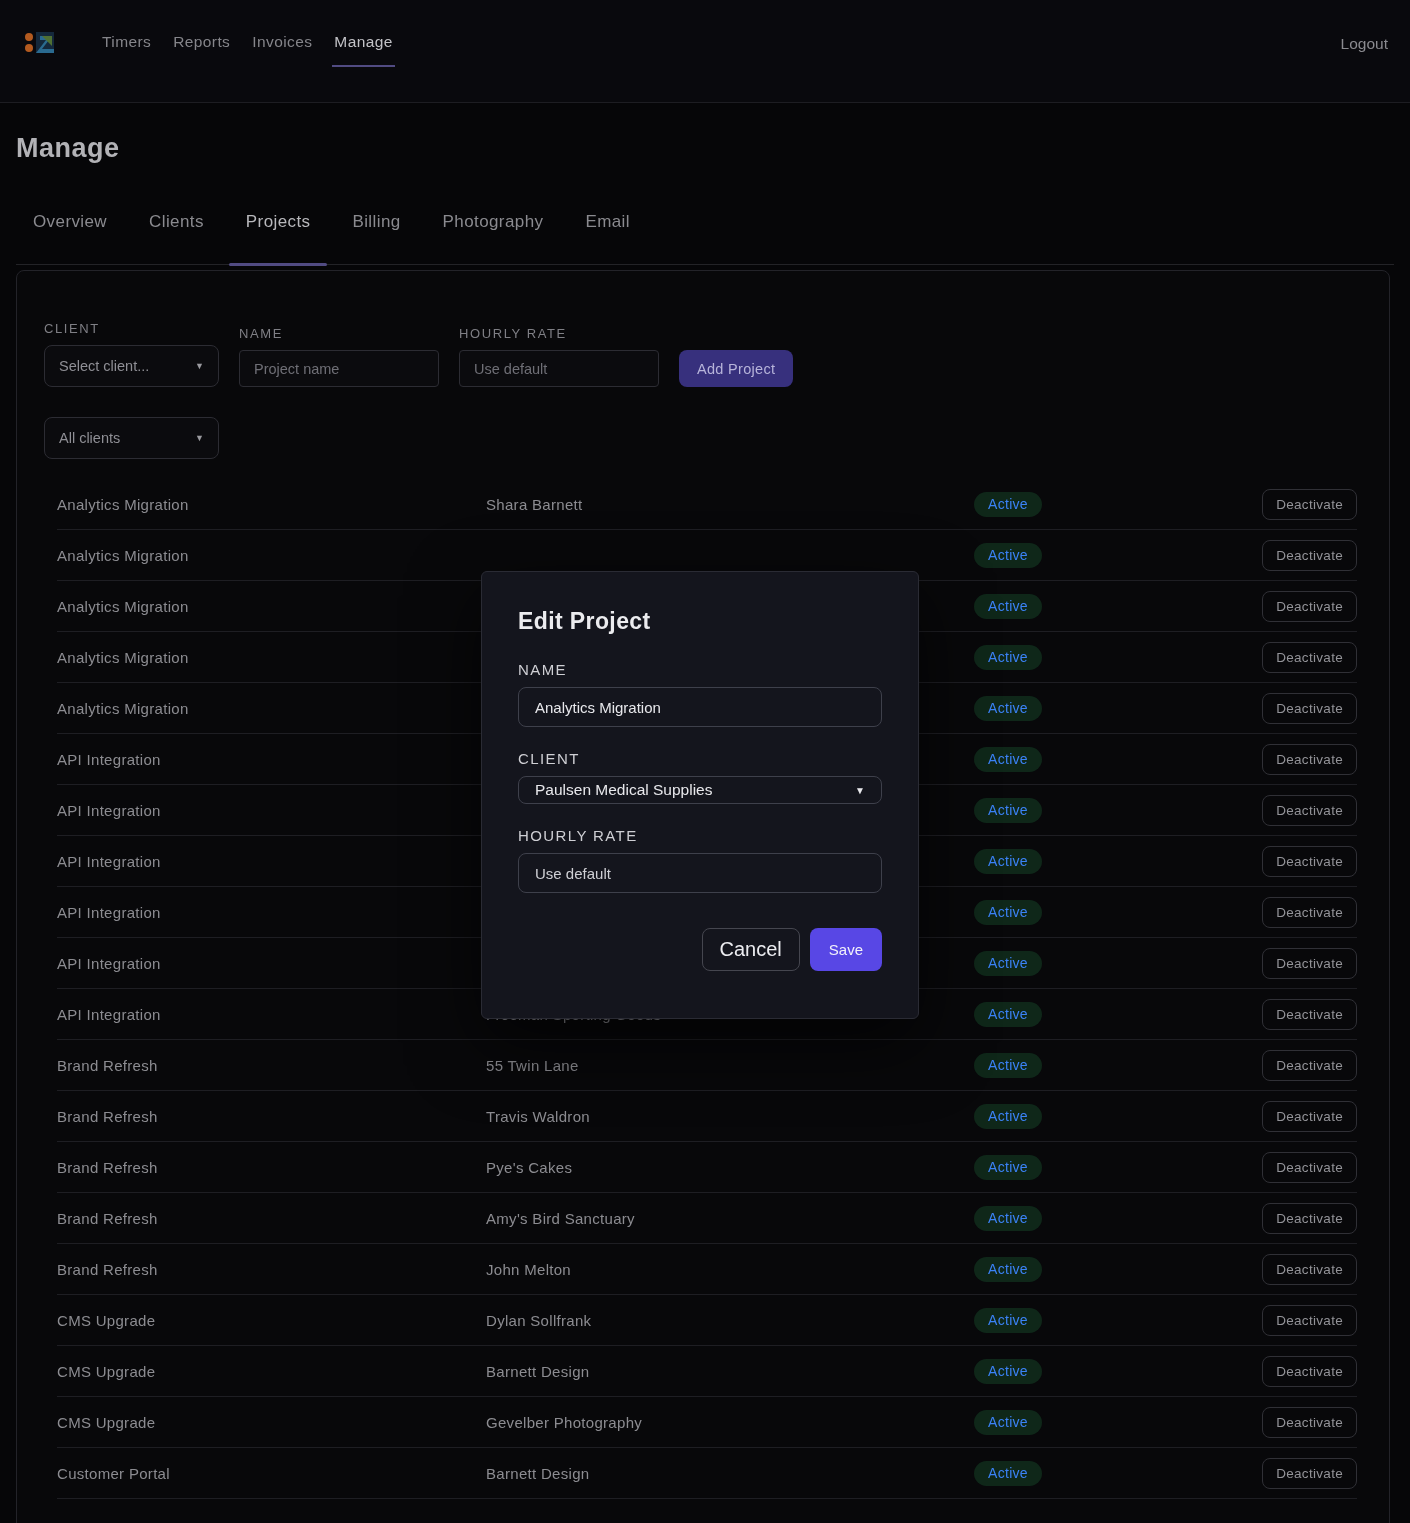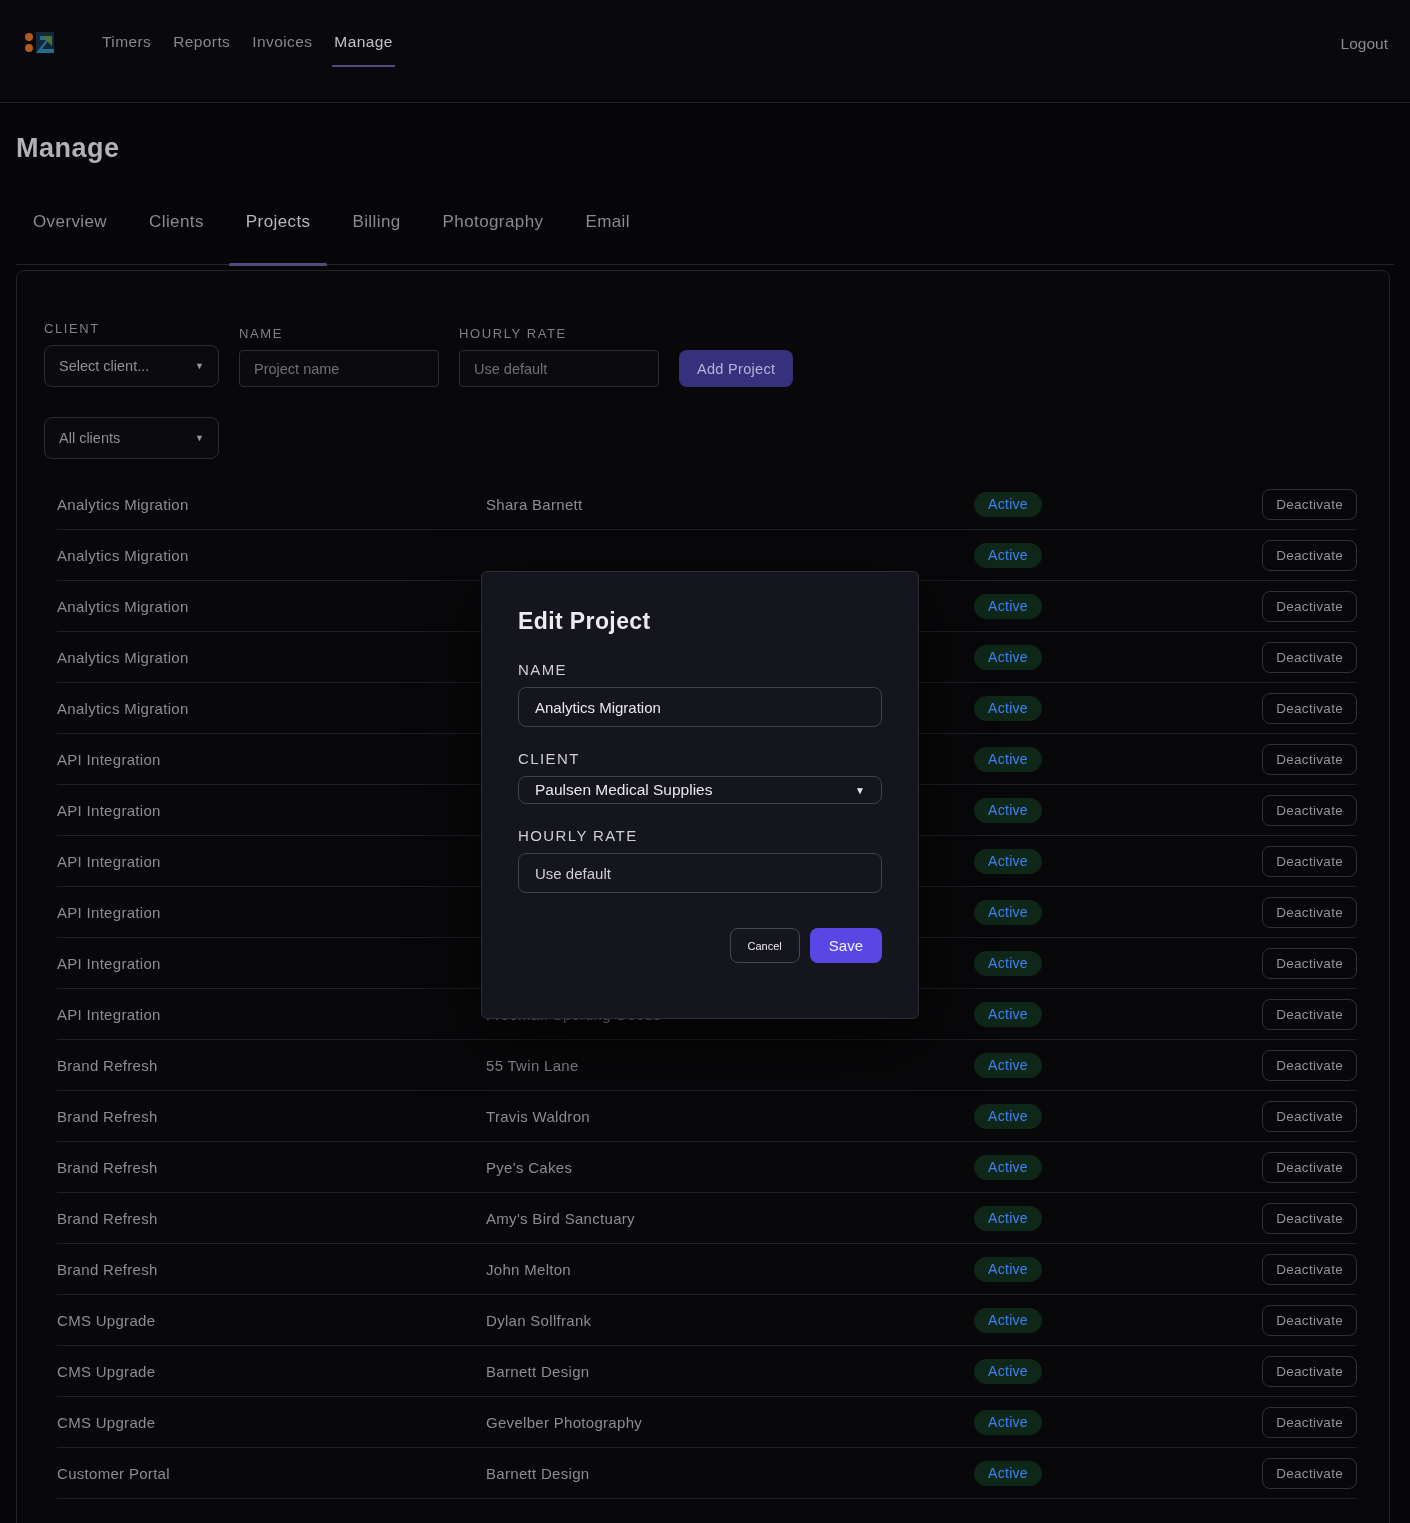--- a/index.html
+++ b/index.html
@@ -221,21 +221,21 @@
     display: flex;
     justify-content: flex-end;
     gap: 10px;
     margin-top: 12px;
   }
   .btn-cancel {
     background: transparent;
     border: 1px solid #45464f;
     border-radius: 8px;
     color: #ececf0;
-    font-size: 11px;
+    font-size: 20px;
     padding: 9px 17px;
     font-family: "Liberation Sans", sans-serif;
     cursor: pointer;
   }
   .btn-save {
     background: #5847e5;
     border: none;
     border-radius: 8px;
     color: #f2f1fa;
     font-size: 15px;

